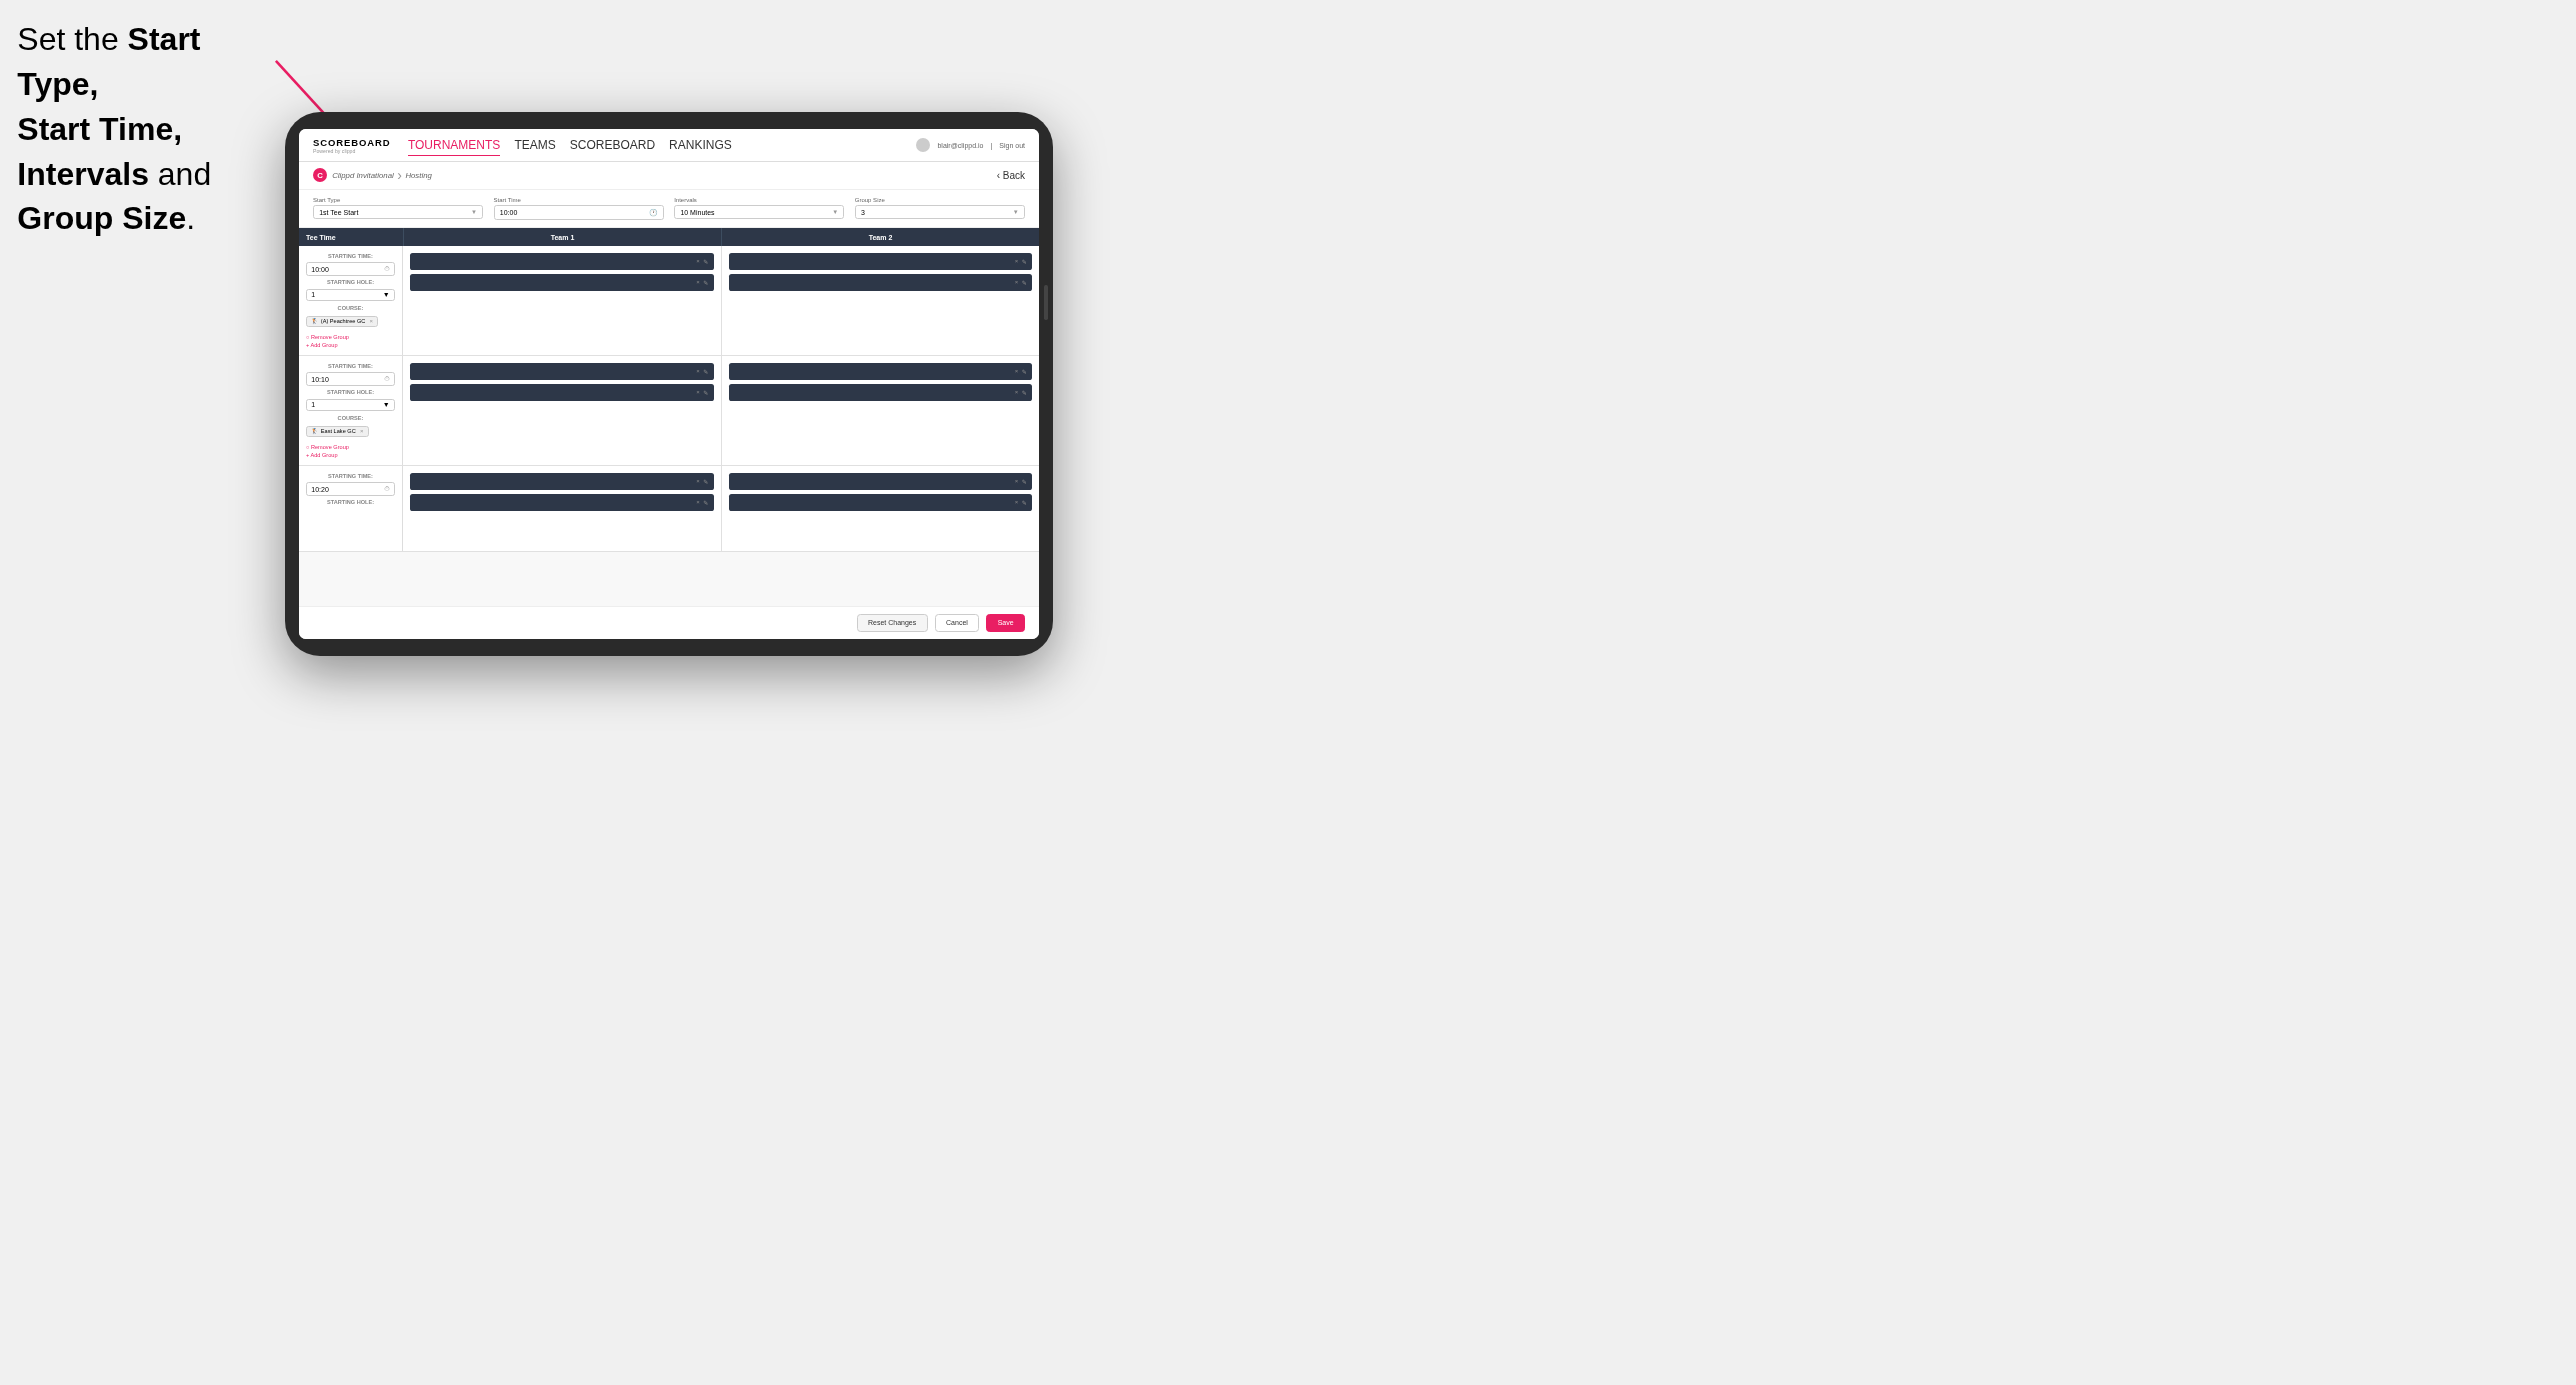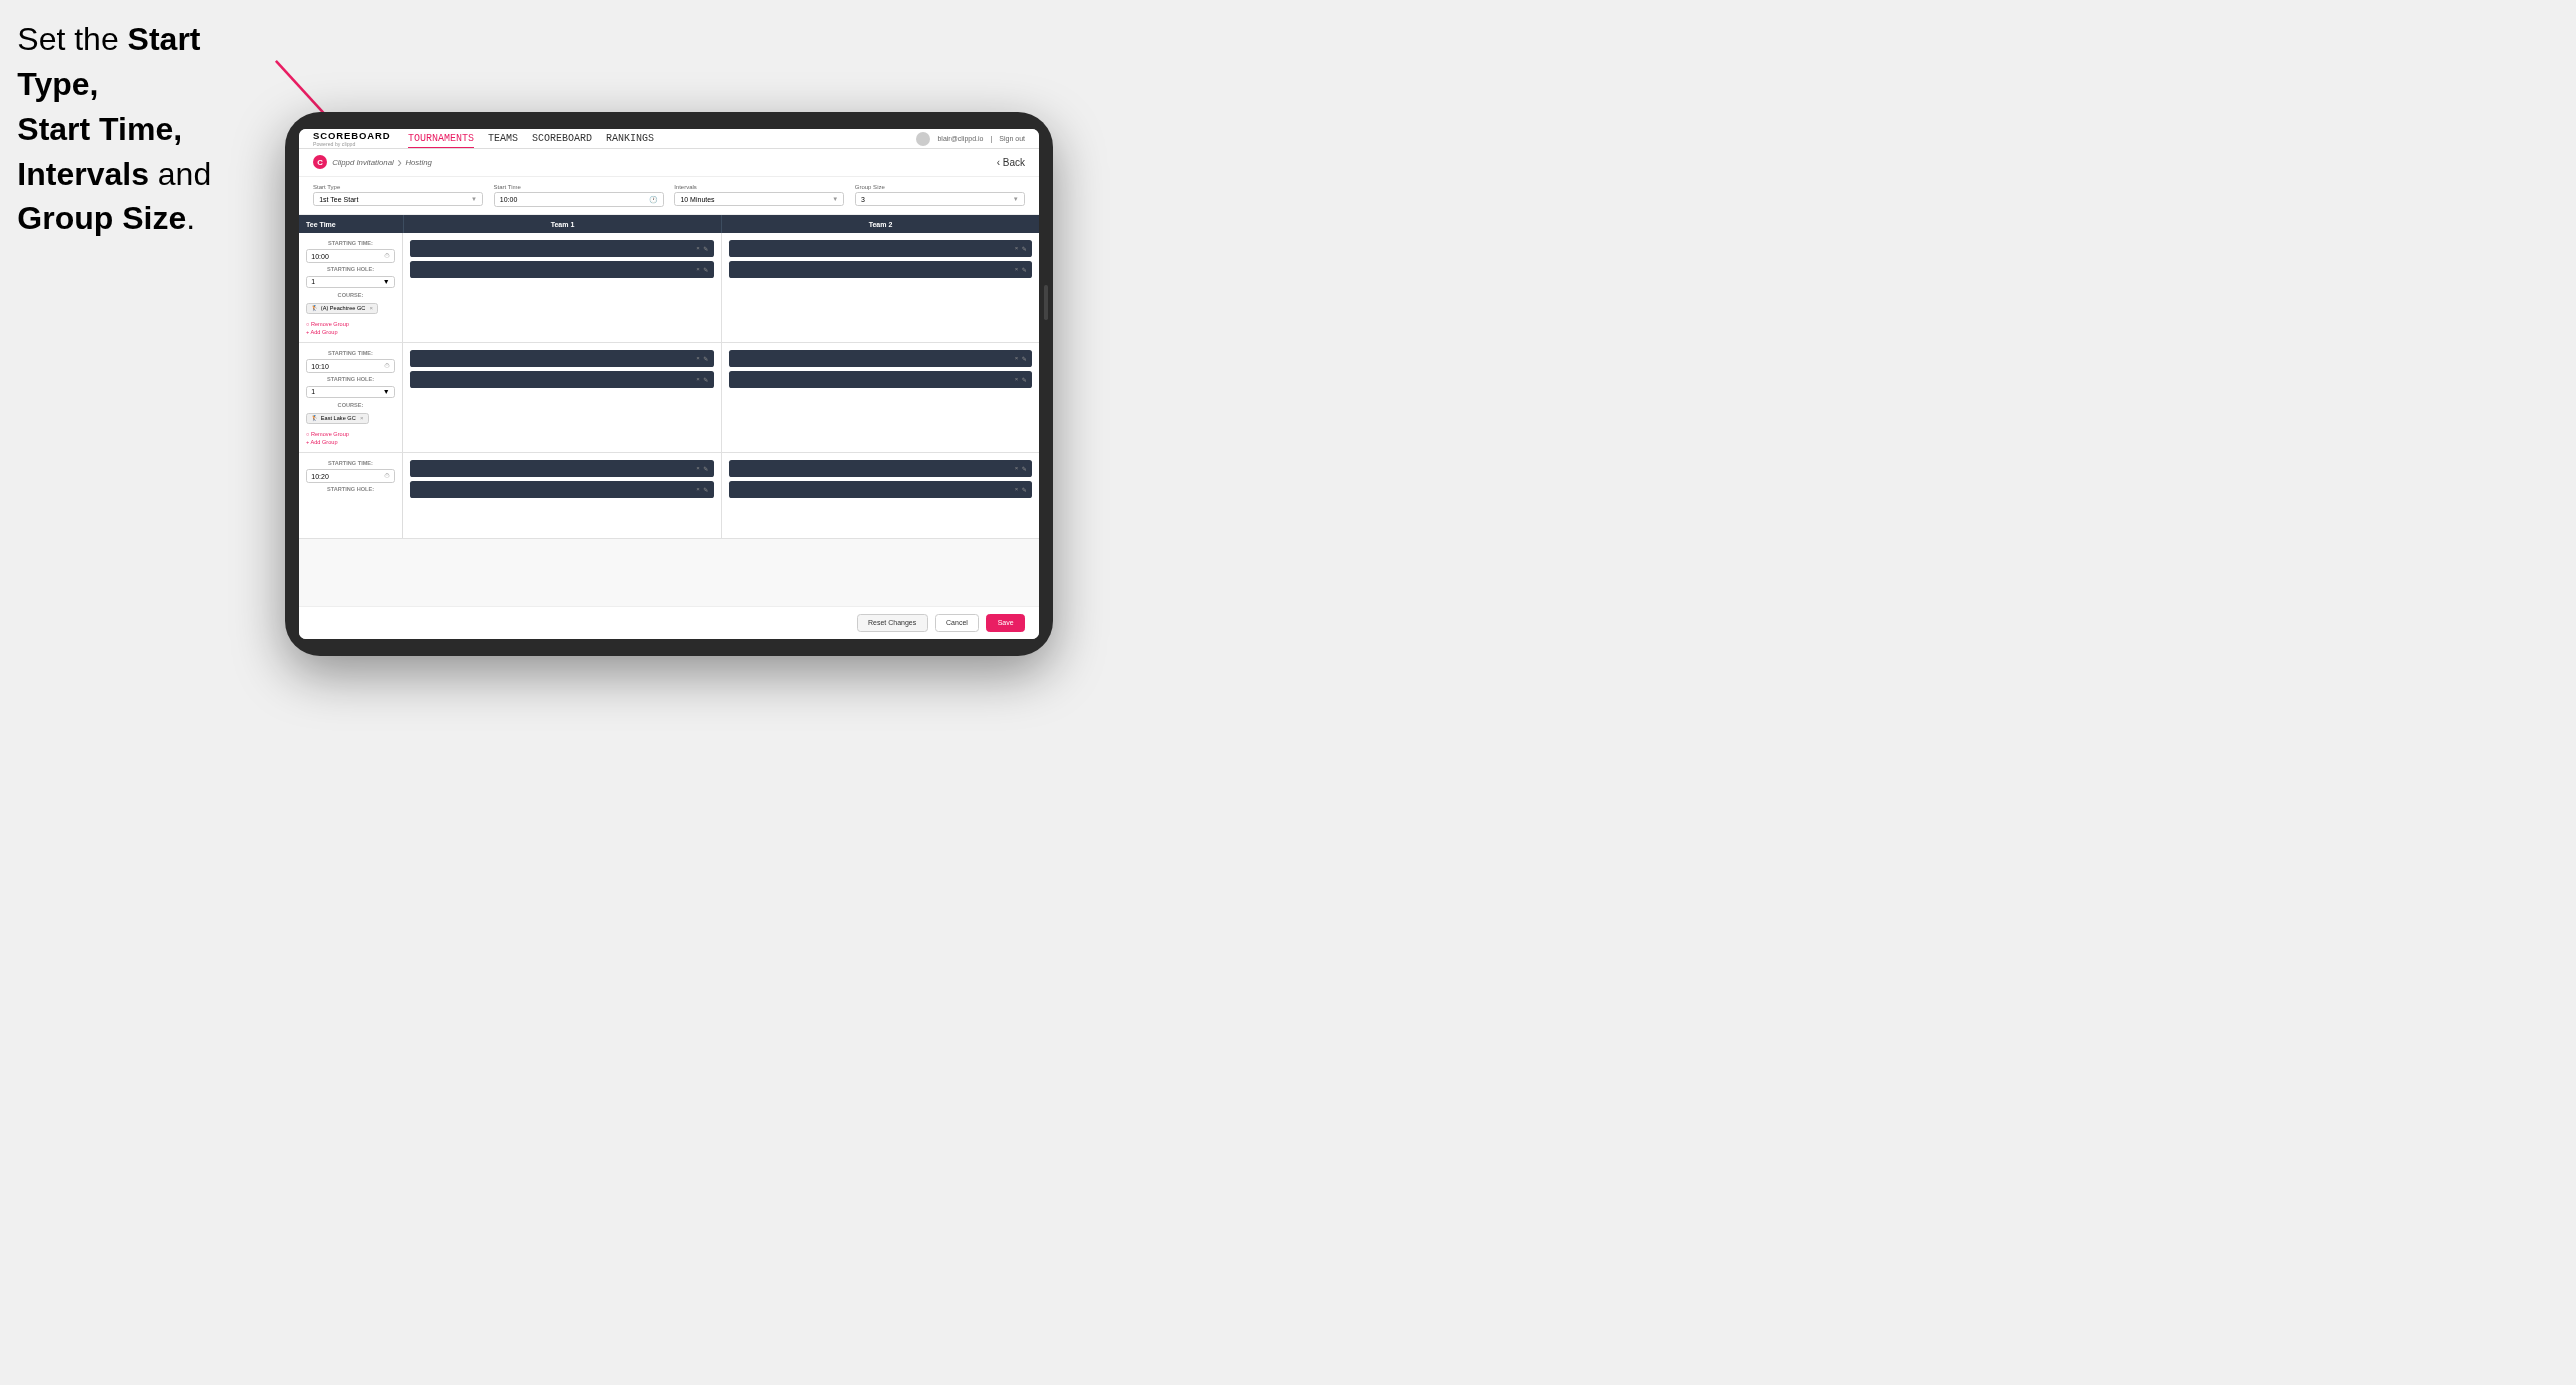--- a/index.html
+++ b/index.html
@@ -58,21 +58,21 @@
       flex-direction: column;
     }
 
     
     .nav-bar {
       background: #fff;
       border-bottom: 0.9px solid #ddd;
       padding: 0 14px;
       display: flex;
       align-items: center;
-      height: 20px;
+      height: 33px;
       flex-shrink: 0;
     }
 
     .logo-area {
       display: flex;
       flex-direction: column;
       margin-right: 17.3px;
     }
     .logo-text {
       font-size: 9.5px;
@@ -84,26 +84,25 @@
       font-size: 5.2px;
       color: #999;
     }
 
     .nav-links {
       display: flex;
       gap: 14px;
       flex: 1;
     }
     .nav-link {
-      font-size: 10px;
+      font-size: 12px;
       color: #333;
       text-decoration: none;
       padding: 3.5px 0;
       cursor: pointer;
-      font-family: Liberation Mono, monospace;
     }
     .nav-link.active {
       color: #e91e63;
       border-bottom: 1.7px solid #e91e63;
     }
 
     .nav-right {
       display: flex;
       align-items: center;
       gap: 7px;

